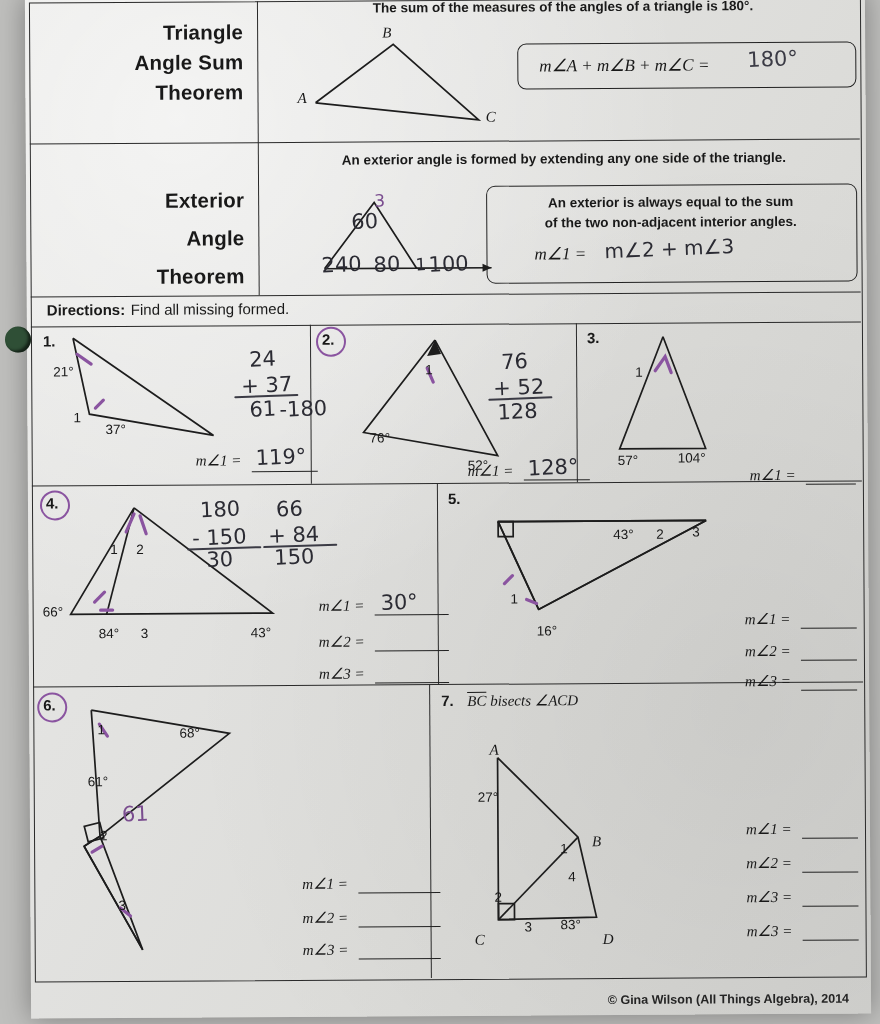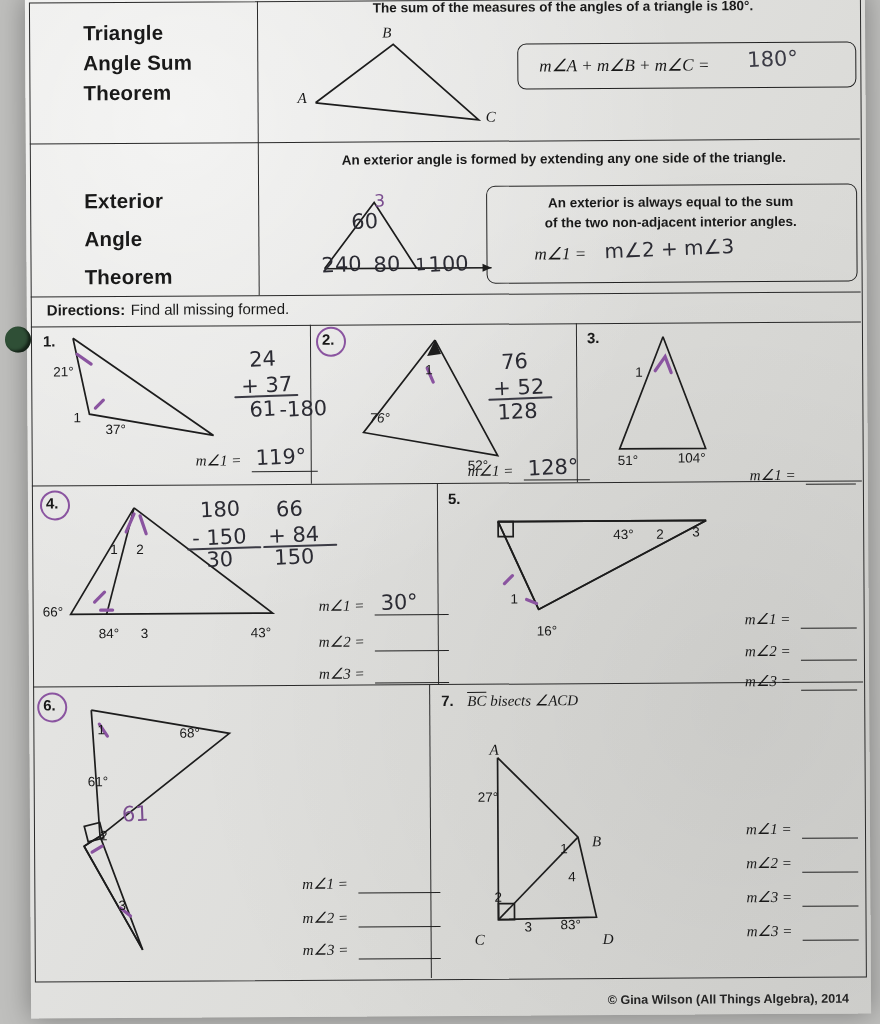--- a/index.html
+++ b/index.html
@@ -30,21 +30,21 @@
   .frame { position:absolute; border:1.6px solid #2a2a2a; }
 
   
   .t { position:absolute; color:#191919; }
   .blk { font-weight:bold; }
   .hdr { font-size:20.5px; letter-spacing:.2px; }
   .sm { font-size:13.5px; }
   .md { font-size:15px; }
   .serif { font-family:"Liberation Serif", serif; }
   .ital { font-style:italic; }
-  .center { text-align:left; }
+  .center { text-align:right; }
 
   
   .hw {
     position:absolute;
     font-family:"DejaVu Sans", sans-serif;
     color:#3b3b45;
     font-size:21px;
     transform:rotate(-2deg);
   }
   .hw.small { font-size:17px; }
@@ -157,41 +157,41 @@
   <div class="hw dark" style="left:228px; top:450px;">119°</div>
 
   <div class="circ" style="left:289px; top:332px;"></div>
   <div class="t blk md" style="left:295px; top:336px;">2.</div>
   <svg style="left:288px; top:334px; width:250px; height:150px;">
     <polyline class="stroke" points="120,12 48,104 182,128 120,12"></polyline>
     <polygon points="120,12 112,28 126,26" fill="#1d1d1d"></polygon>
     <path class="pstroke" d="M112,40 L118,54"></path>
   </svg>
   <div class="t sm" style="left:398px; top:368px;">1</div>
-  <div class="t sm" style="left:342px; top:416px;font-style:italic;">76°</div>
+  <div class="t sm" style="left:342px; top:436px;">76°</div>
   <div class="t sm" style="left:440px; top:464px;">52°</div>
 
   <div class="hw dark" style="left:474px; top:356px;">76</div>
   <div class="hw dark" style="left:466px; top:382px;">+ 52</div>
   <svg style="left:462px; top:404px; width:70px; height:6px;">
     <line class="hwline" x1="0" y1="2" x2="62" y2="0"></line>
   </svg>
   <div class="hw dark" style="left:470px; top:406px;">128</div>
 
   <div class="t serif ital md" style="left:440px; top:468px;">m∠1 =</div>
   <div class="ansline" style="left:496px; top:486px; width:66px;"></div>
   <div class="hw dark" style="left:500px; top:462px;">128°</div>
 
   <div class="t blk md" style="left:560px; top:336px;">3.</div>
   <svg style="left:552px; top:334px; width:180px; height:140px;">
     <polyline class="stroke" points="84,10 40,122 126,122 84,10"></polyline>
     <path class="pstroke" d="M76,44 L86,30 L92,46"></path>
   </svg>
   <div class="t sm" style="left:608px; top:372px;">1</div>
-  <div class="t sm" style="left:590px; top:460px;">51°</div>
+  <div class="t sm" style="left:590px; top:460px;">57°</div>
   <div class="t sm" style="left:650px; top:458px;">104°</div>
 
   <div class="t serif ital md" style="left:722px; top:474px;">m∠1 =</div>
   <div class="ansline" style="left:778px; top:492px; width:50px;"></div>
 
   <div class="circ" style="left:12px; top:494px;"></div>
   <div class="t blk md" style="left:18px; top:498px;">4.</div>
   <svg style="left:14px; top:496px; width:260px; height:150px;">
     <polyline class="stroke" points="92,16 28,122 230,122 92,16"></polyline>
     <line class="stroke" x1="92" y1="16" x2="64" y2="122"></line>

